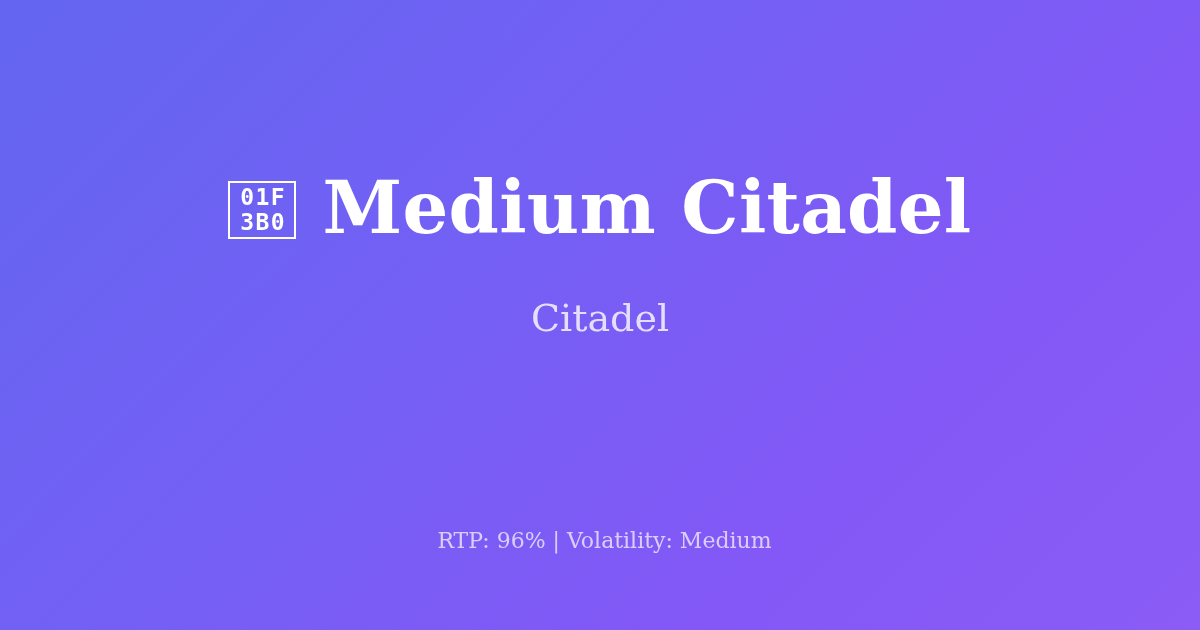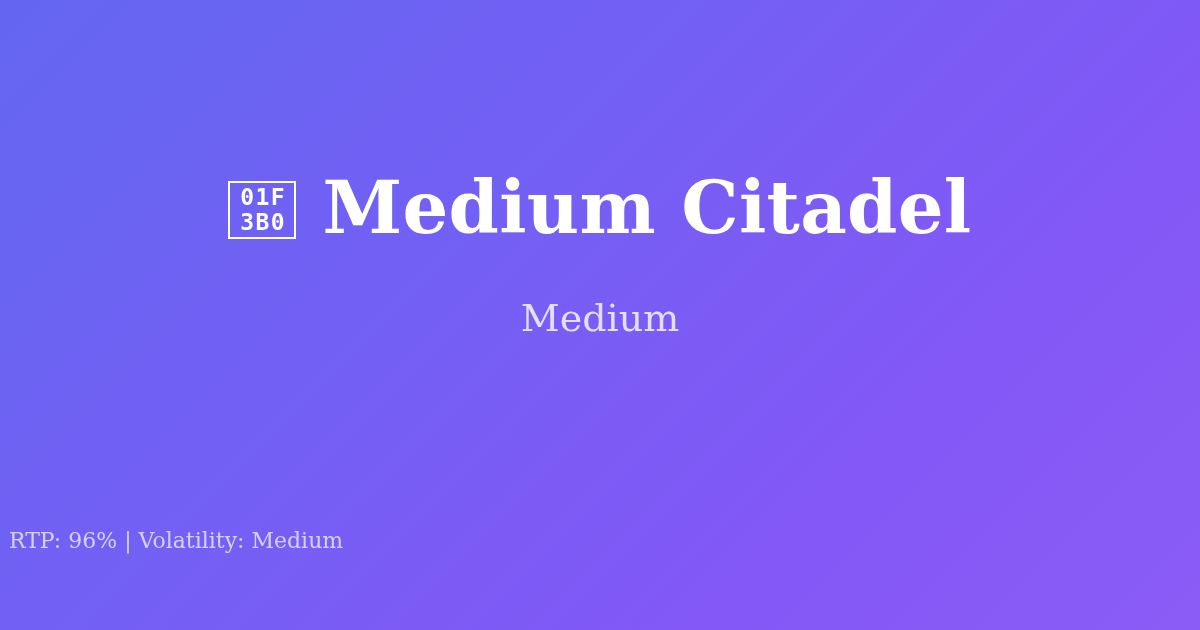--- a/index.html
+++ b/index.html
@@ -105,20 +105,21 @@
     text-align: center;
     white-space: nowrap;
   }
 
   
   .meta-footer {
     position: absolute;
     left: 9px;
     right: 0;
     top: 528px;
+    text-align: center;
   }
 
   .meta-text {
     font-family: "DejaVu Serif", "Liberation Serif", serif;
     font-weight: 400;
     font-size: 22px;
     line-height: 1.2;
     color: rgba(255, 255, 255, 0.70);
     margin: 0;
     white-space: nowrap;
@@ -135,21 +136,21 @@
 
       <span class="tofu-glyph">
         <span class="tofu-row">01F</span>
         <span class="tofu-row">3B0</span>
       </span>
 
       <h1 class="game-title">Medium Citadel</h1>
 
     </div>
 
-    <p class="game-subtitle">Medium</p>
+    <p class="game-subtitle">Citadel</p>
 
   </div>
 
   <div class="meta-footer">
     <p class="meta-text">RTP: 96% | Volatility: Medium</p>
   </div>
 
 </div>
 
 </body></html>

